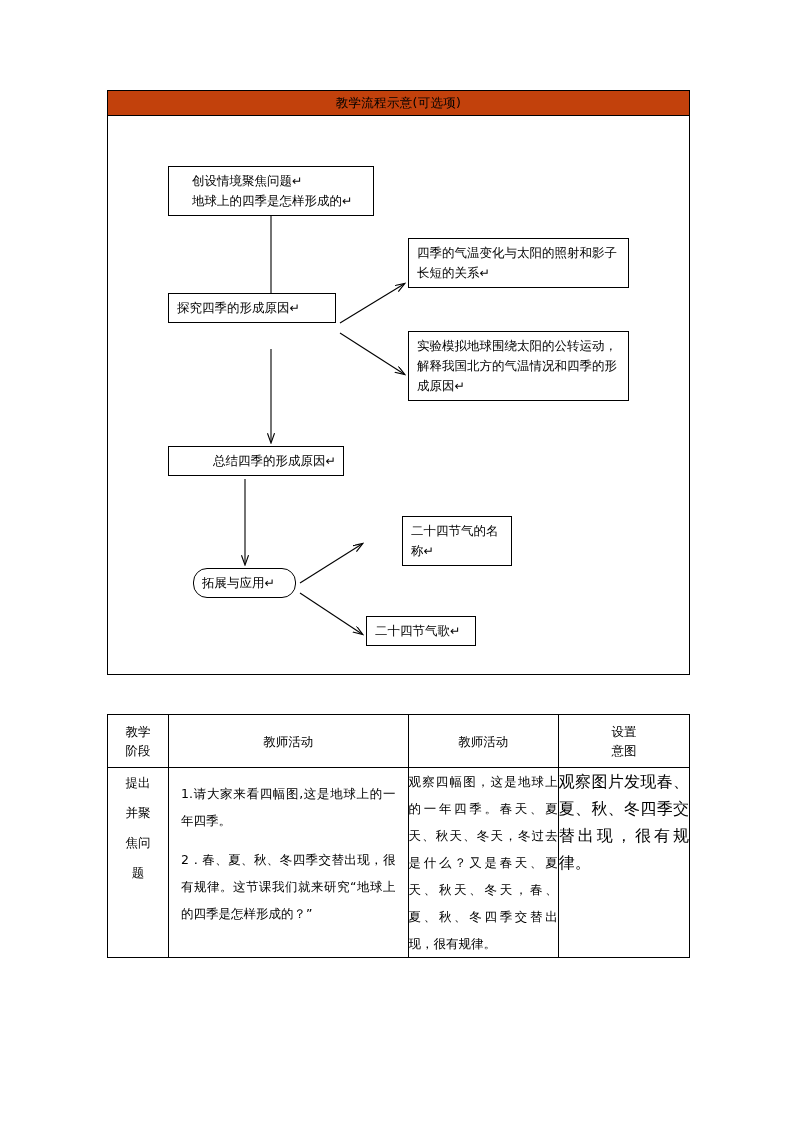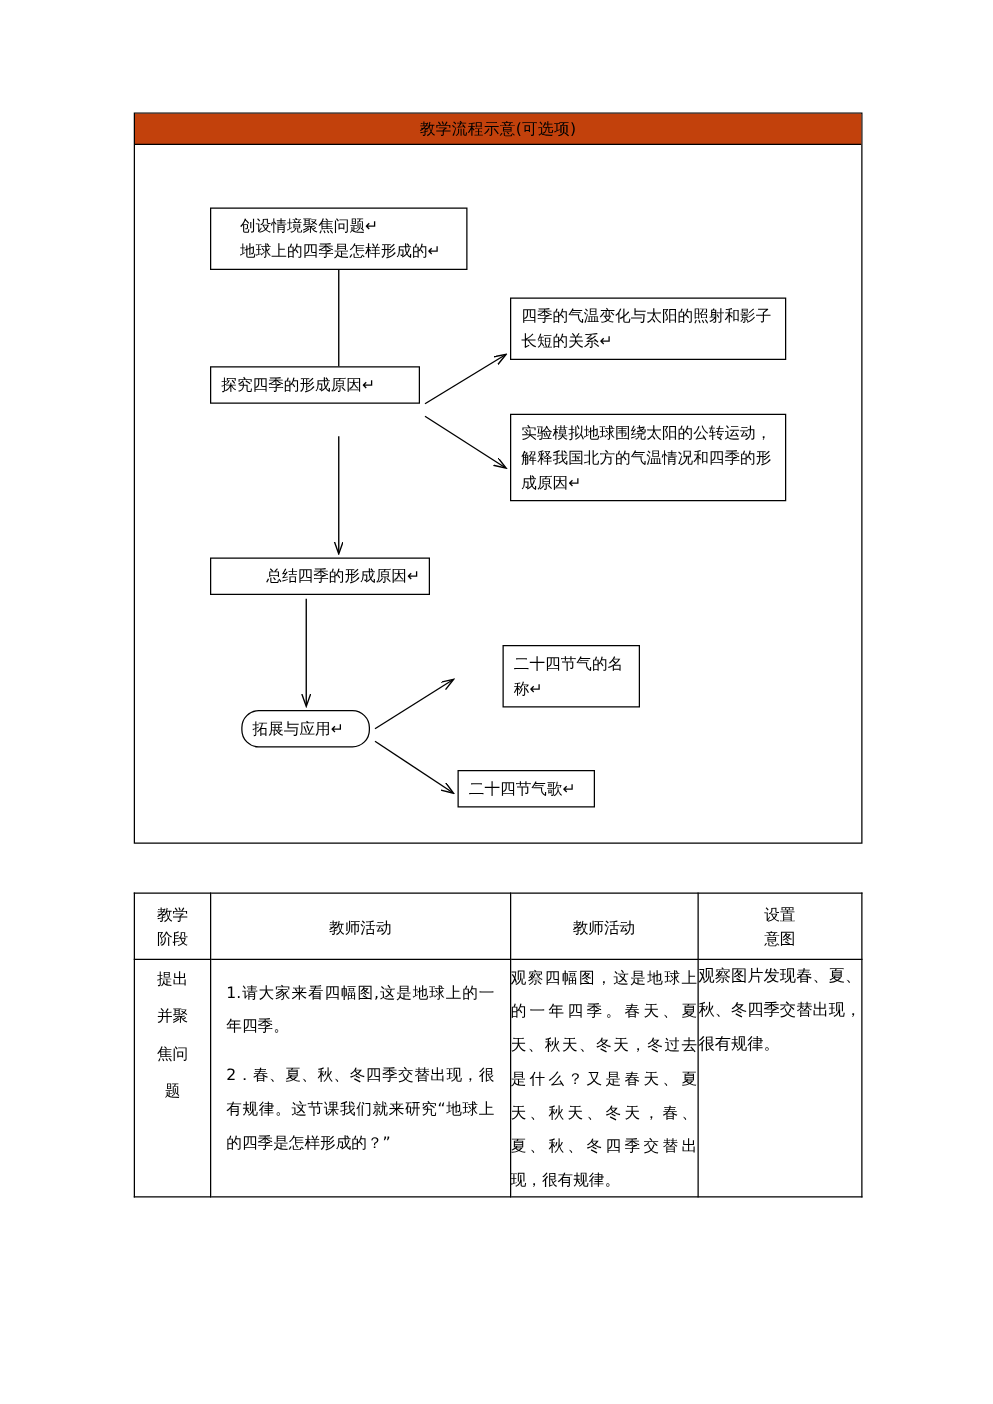--- a/index.html
+++ b/index.html
@@ -113,21 +113,21 @@
   }
   .cell-body {
     font-size: 12.5px;
     line-height: 27px;
     padding: 6px 8px 10px 8px;
     text-align: justify;
     text-justify: inter-character;
   }
   .cell-body p { margin: 12px; }
   .cell-intent {
-    font-size: 13px;
+    font-size: 16px;
     line-height: 27px;
     padding: 34px 4px 10px 4px;
     text-align: justify;
     text-justify: inter-character;
   }
 </style>
 </head>
 <body>
 
 <div class="flow-frame">

